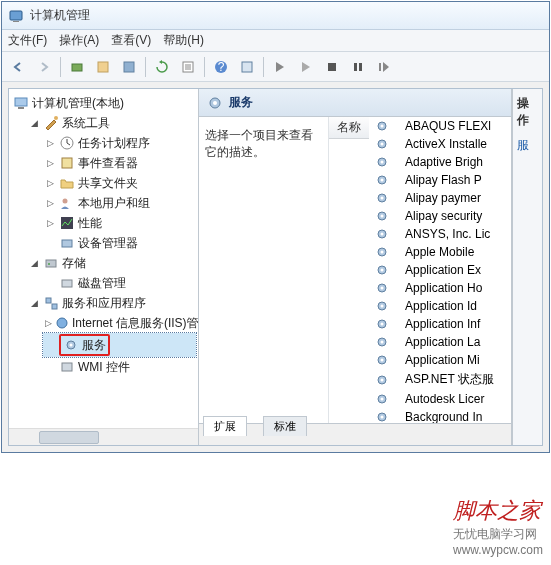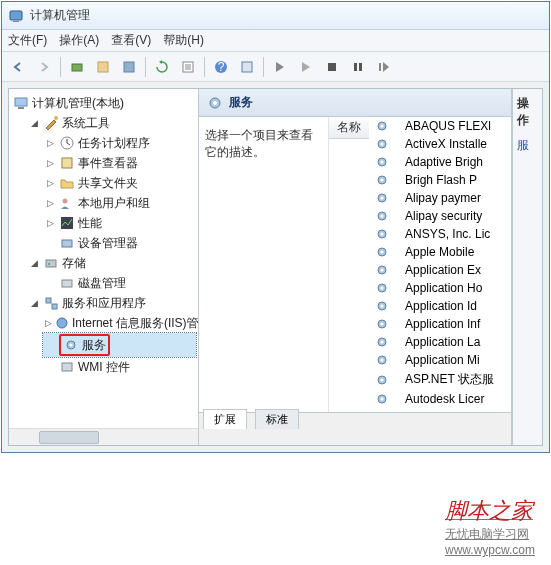--- a/index.html
+++ b/index.html
@@ -30,28 +30,28 @@
 .mid-head { background: linear-gradient(#e8f0f8,#d8e4f0); height: 28px; display: flex; align-items: center; padding: 0 8px; border-bottom: 1px solid #c0c8d0; gap: 6px; }
 .mid-head .gear { width: 16px; height: 16px; }
 .mid-head .title { color: #1a3a6a; font-weight: bold; }
 .mid-body { flex: 1; display: flex; overflow: hidden; }
 .desc { width: 130px; padding: 10px 6px; color: #333; border-right: 1px solid #e0e4e8; }
 .list { flex: 1; display: flex; overflow: hidden; }
 .list-head { background: linear-gradient(#fdfdfd,#ebeef2); height: 22px; border-bottom: 1px solid #d0d4d8; display: flex; align-items: center; padding: 0 8px; color: #333; }
 .list-body { flex: 1; overflow: auto; }
 .list-body .item { display: flex; align-items: center; padding: 2px 6px; gap: 16px; white-space: nowrap; }
 .list-body .item .ic { width: 14px; height: 14px; }
-.tabs { height: 22px; border-top: 1px solid #c0c8d0; display: flex; align-items: flex-end; padding: 16px 4px; background: #f0f0f0; gap: 8px; }
+.tabs { height: 22px; border-top: 1px solid #c0c8d0; display: flex; align-items: flex-end; padding: 9px 4px; background: #f0f0f0; gap: 16px; }
 .tabs .tab { padding: 2px 10px; border: 1px solid #c0c8d0; border-bottom: none; background: #fff; font-size: 11px; }
 .tabs .tab.inactive { background: #e8ecf0; }
 .right { width: 30px; background: #f4f6f9; padding: 6px 4px; border-left: 1px solid #c0c8d0; }
 .right .hd { font-weight: bold; color: #333; margin-bottom: 8px; }
 .right .sub { color: #1a5aa8; }
 svg { display: block; }
-.watermark { position: absolute; bottom: 8px; right: 16px; color: #777; font-size: 12px; text-decoration: underline; }
+.watermark { position: absolute; bottom: 8px; right: 8px; color: #777; font-size: 12px; }
 .watermark .red { color: #c02020; font-style: italic; font-family: serif; font-size: 22px; }
 </style>
 </head>
 <body>
 
 <div class="window">
   <div class="titlebar">
     <span class="icon">
       <svg width="16" height="16" viewBox="0 0 16 16">
           <rect x="2" y="3" width="12" height="9" rx="1" fill="#6a9fd4" stroke="#2a5a8a"></rect>
@@ -374,21 +374,21 @@
                 </span>
                 <span>Adaptive Brigh</span>
               </div>
               <div class="item">
                 <span class="ic">
                   <svg width="14" height="14">
                     <circle cx="7" cy="7" r="4" fill="#b0c8e0" stroke="#6080a0"></circle>
                     <circle cx="7" cy="7" r="1.5" fill="#fff"></circle>
                   </svg>
                 </span>
-                <span>Brigh Flash P</span>
+                <span>Alipay Flash P</span>
               </div>
               <div class="item">
                 <span class="ic">
                   <svg width="14" height="14">
                     <circle cx="7" cy="7" r="4" fill="#b0c8e0" stroke="#6080a0"></circle>
                     <circle cx="7" cy="7" r="1.5" fill="#fff"></circle>
                   </svg>
                 </span>
                 <span>Alipay paymer</span>
               </div>

